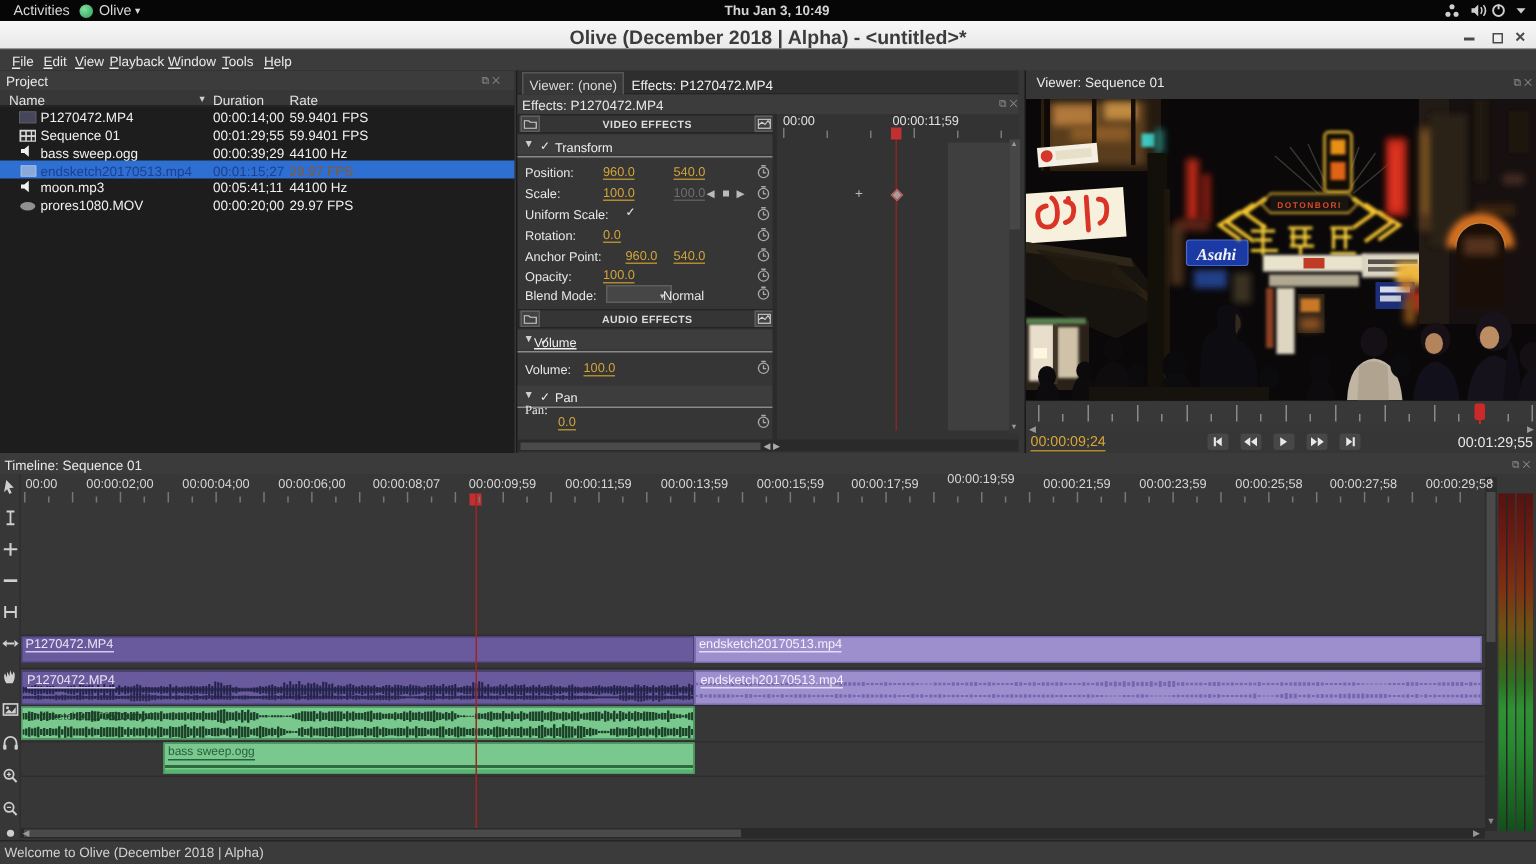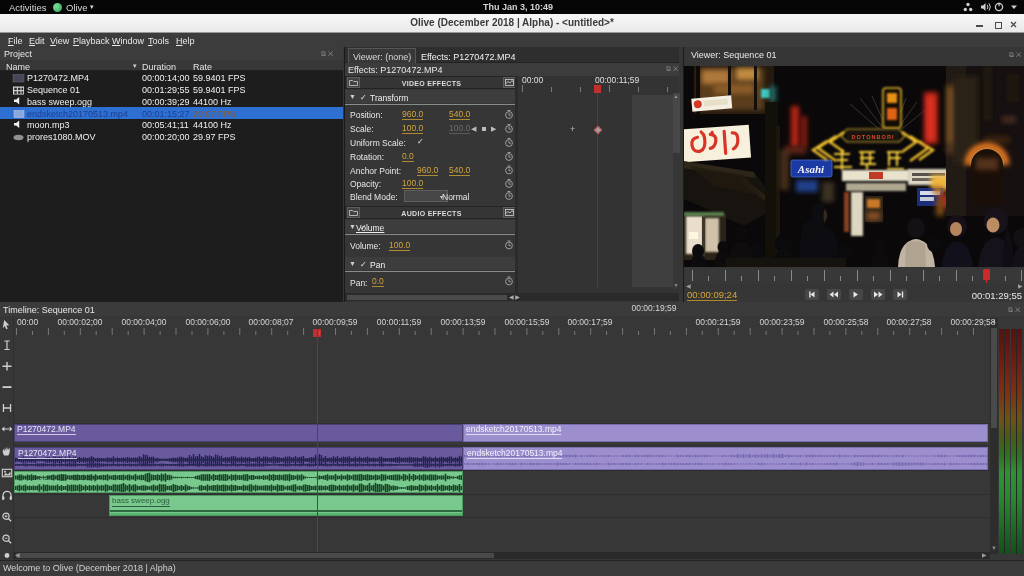--- a/index.html
+++ b/index.html
@@ -27,21 +27,21 @@
         <circle cx="7.7" cy="7.5" r="1.7"></circle>
       <path d="M18 3.5 h2 l2.5-2.5 v8 L20 6.5 h-2 z"></path>
       <path d="M24.2 2.8 a4 4 0 0 1 0 4.4 M26 1.4 a6 6 0 0 1 0 7.2" stroke="#cfcfcf" stroke-width="1" fill="none"></path>
       <circle cx="36" cy="5" r="3.6" fill="none" stroke="#cfcfcf" stroke-width="1.3"></circle>
       <rect x="35.4" y="0.8" width="1.3" height="3.4"></rect>
       <path d="M48 3.5 l3 3.5 3-3.5 z"></path>
     </g>
   </svg>
 
   <div class="abs" style="left:0;top:14px;width:1024px;height:19px;background:linear-gradient(#f7f7f7,#e9e9e9);border-bottom:1px solid #989898;box-sizing:border-box;"></div>
-  <div class="txt" style="left:0;top:17px;width:1024px;text-align:center;font-size:10px;font-weight:bold;color:#3b3b3b;">Olive (December 2018 | Alpha) - &lt;untitled&gt;*</div>
+  <div class="txt" style="left:0;top:17px;width:1024px;text-align:center;font-size:13px;font-weight:bold;color:#3b3b3b;">Olive (December 2018 | Alpha) - &lt;untitled&gt;*</div>
   <div class="abs" style="left:976px;top:25px;width:7px;height:1.5px;background:#4a4a4a;"></div>
   <div class="abs" style="left:995px;top:22px;width:5px;height:5px;border:1px solid #4a4a4a;"></div>
   <svg class="abs" style="left:1010px;top:21px;width:7px;height:7px;" viewBox="0 0 7 7">
       <path d="M1 1 L6 6 M6 1 L1 6" stroke="#4a4a4a" stroke-width="1.3"></path>
     </svg>
 
   <div class="abs" style="left:0;top:33px;width:1024px;height:14px;background:#3c3c3c;"></div>
   <div class="txt" style="left:8px;top:36px;font-size:9px;color:#eaeaea;"><span style="text-decoration:underline;">F</span>ile</div>
   <div class="txt" style="left:29px;top:36px;font-size:9px;color:#eaeaea;"><span style="text-decoration:underline;">E</span>dit</div>
   <div class="txt" style="left:50px;top:36px;font-size:9px;color:#eaeaea;"><span style="text-decoration:underline;">V</span>iew</div>
@@ -161,21 +161,21 @@
   <div class="txt" style="left:15px;top:146.5px;font-size:8px;color:#e8e8e8;">✓</div>
   <div class="txt" style="left:11px;top:146.5px;font-size:8.5px;color:#f0f0f0;text-decoration:underline;">Volume</div>
   <div class="abs" style="left:0;top:157.5px;width:173px;height:1px;background:#8a8a8a;"></div>
   <div class="lbl" style="left:5px;top:164.5px;">Volume:</div>
   <div class="val" style="left:44px;top:164.5px;">100.0</div>
   <div class="abs" style="left:0;top:181px;width:173px;height:13px;background:#3d3d3d;"></div>
   <div class="txt" style="left:4px;top:184px;font-size:7px;color:#cfcfcf;">▼</div>
   <div class="txt" style="left:15px;top:183.5px;font-size:8px;color:#e8e8e8;">✓</div>
   <div class="txt" style="left:25px;top:183.5px;font-size:8.5px;color:#f0f0f0;">Pan</div>
   <div class="abs" style="left:0;top:194.5px;width:173px;height:1px;background:#8a8a8a;"></div>
-  <div class="lbl" style="left:5px;top:202px;">Pan:</div>
+  <div class="lbl" style="left:5px;top:192px;font-family:Liberation Serif, serif;">Pan:</div>
   <div class="val" style="left:27px;top:200.5px;">0.0</div>
 </div>
 
     <div class="abs" style="left:170px;top:29px;width:3px;height:217px;background:#2b2b2b;"></div>
     <svg class="abs" style="left:158px;top:29px;width:12px;height:217px;" viewBox="0 0 12 217">
       <g fill="none" stroke="#a8a8a8" stroke-width="0.9">
         <g id="kf1">
             <circle cx="6" cy="39" r="3.4"></circle>
             <path d="M6 37 v2.2 h1.8 M4.5 34.5 h3"></path>
           </g>
@@ -432,21 +432,21 @@
         <div class="txt" style="left:17px;top:15px;font-size:8.5px;color:#d6d6d6;">00:00</div>
         <div class="txt" style="left:80px;top:15px;font-size:8.5px;color:#d6d6d6;transform:translateX(-50%);">00:00:02;00</div>
         <div class="txt" style="left:144px;top:15px;font-size:8.5px;color:#d6d6d6;transform:translateX(-50%);">00:00:04;00</div>
         <div class="txt" style="left:208px;top:15px;font-size:8.5px;color:#d6d6d6;transform:translateX(-50%);">00:00:06;00</div>
         <div class="txt" style="left:271px;top:15px;font-size:8.5px;color:#d6d6d6;transform:translateX(-50%);">00:00:08;07</div>
         <div class="txt" style="left:335px;top:15px;font-size:8.5px;color:#d6d6d6;transform:translateX(-50%);">00:00:09;59</div>
         <div class="txt" style="left:399px;top:15px;font-size:8.5px;color:#d6d6d6;transform:translateX(-50%);">00:00:11;59</div>
         <div class="txt" style="left:463px;top:15px;font-size:8.5px;color:#d6d6d6;transform:translateX(-50%);">00:00:13;59</div>
         <div class="txt" style="left:527px;top:15px;font-size:8.5px;color:#d6d6d6;transform:translateX(-50%);">00:00:15;59</div>
         <div class="txt" style="left:590px;top:15px;font-size:8.5px;color:#d6d6d6;transform:translateX(-50%);">00:00:17;59</div>
-        <div class="txt" style="left:654px;top:1px;font-size:8.5px;color:#d6d6d6;transform:translateX(-50%);">00:00:19;59</div>
+        <div class="txt" style="left:654px;top:12px;font-size:8.5px;color:#d6d6d6;transform:translateX(-50%);">00:00:19;59</div>
         <div class="txt" style="left:718px;top:15px;font-size:8.5px;color:#d6d6d6;transform:translateX(-50%);">00:00:21;59</div>
         <div class="txt" style="left:782px;top:15px;font-size:8.5px;color:#d6d6d6;transform:translateX(-50%);">00:00:23;59</div>
         <div class="txt" style="left:846px;top:15px;font-size:8.5px;color:#d6d6d6;transform:translateX(-50%);">00:00:25;58</div>
         <div class="txt" style="left:909px;top:15px;font-size:8.5px;color:#d6d6d6;transform:translateX(-50%);">00:00:27;58</div>
         <div class="txt" style="left:973px;top:15px;font-size:8.5px;color:#d6d6d6;transform:translateX(-50%);">00:00:29;58</div>
 <svg class="abs" style="left:0;top:26px;width:990px;height:8px;" viewBox="0 0 990 8">
           <path d="M16.5 0 v7 M48.4 0 v7 M80.3 0 v7 M112.2 0 v7 M144.1 0 v7 M176.0 0 v7 M207.9 0 v7 M239.8 0 v7 M271.7 0 v7 M303.6 0 v7 M335.5 0 v7 M367.4 0 v7 M399.3 0 v7 M431.2 0 v7 M463.1 0 v7 M495.0 0 v7 M526.9 0 v7 M558.8 0 v7 M590.7 0 v7 M622.6 0 v7 M654.5 0 v7 M686.4 0 v7 M718.3 0 v7 M750.2 0 v7 M782.1 0 v7 M814.0 0 v7 M845.9 0 v7 M877.8 0 v7 M909.7 0 v7 M941.6 0 v7 M973.5 0 v7 M32.5 3 v4 M64.3 3 v4 M96.2 3 v4 M128.2 3 v4 M160.1 3 v4 M192.0 3 v4 M223.9 3 v4 M255.8 3 v4 M287.7 3 v4 M319.6 3 v4 M351.4 3 v4 M383.3 3 v4 M415.2 3 v4 M447.1 3 v4 M479.0 3 v4 M510.9 3 v4 M542.8 3 v4 M574.7 3 v4 M606.6 3 v4 M638.5 3 v4 M670.4 3 v4 M702.3 3 v4 M734.2 3 v4 M766.1 3 v4 M798.0 3 v4 M829.9 3 v4 M861.8 3 v4 M893.7 3 v4 M925.6 3 v4 M957.5 3 v4" stroke="#777" stroke-width="1" fill="none"></path>
         </svg>
 </div>
     <div id="toolswrap">

